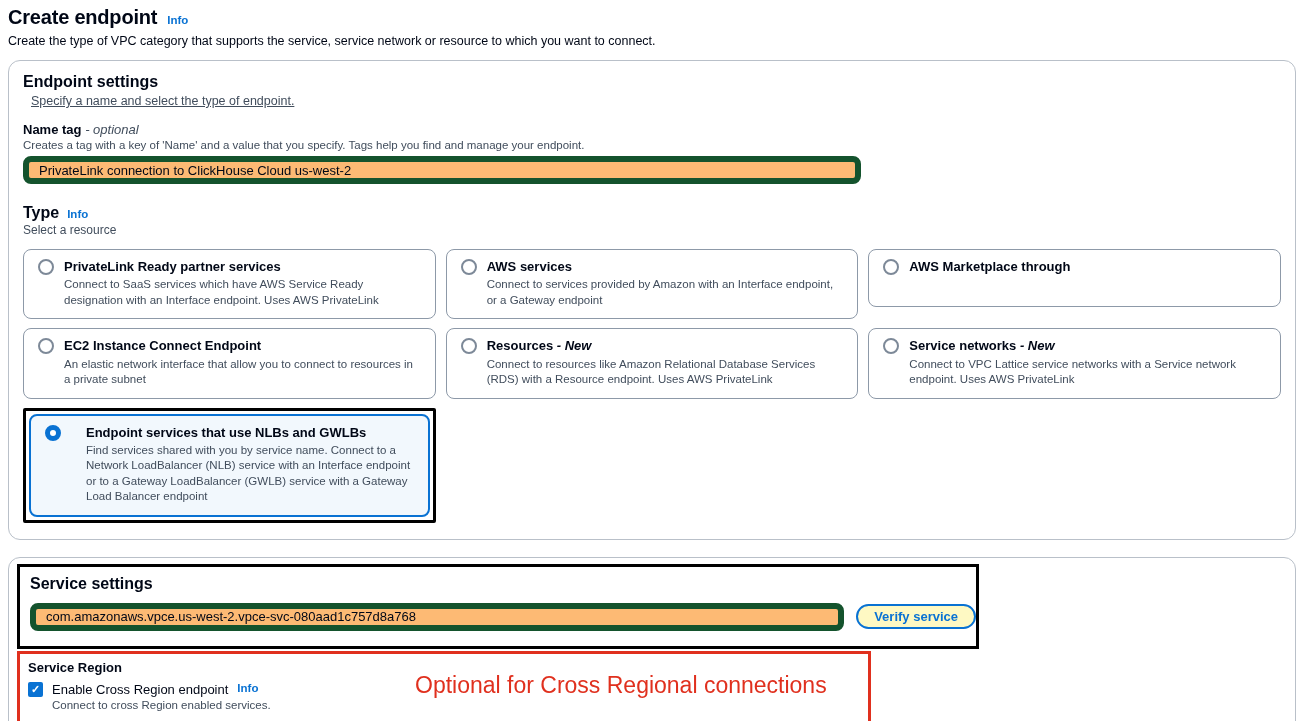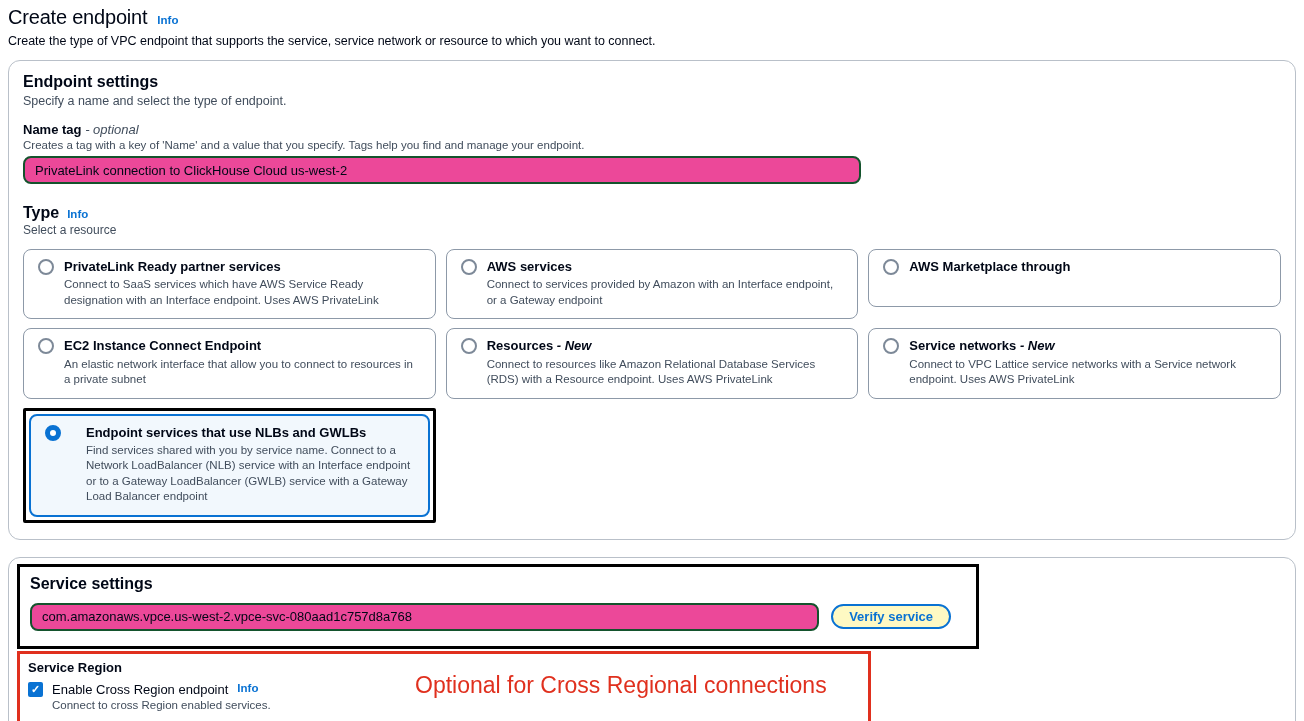--- a/index.html
+++ b/index.html
@@ -6,44 +6,44 @@
   html, body { margin: 0; padding: 0; background: #fff; }
   body {
     font-family: "Liberation Sans", sans-serif;
     color: #000716;
     width: 1304px;
   }
   .page { padding: 4px 8px 10px 8px; }
 
   
   .h1row { display: flex; align-items: baseline; gap: 10px; padding-left: 0; }
-  h1 { font-size: 20px; font-weight: 400; margin: 2px 0 0 0; letter-spacing: -0.2px; }
+  h1 { font-size: 20px; font-weight: 700; margin: 2px 0 0 0; letter-spacing: -0.2px; }
   .info-link { color: #0972d3; font-size: 11.5px; font-weight: 700; text-decoration: none; cursor: pointer; }
   .subtitle { font-size: 12.5px; color: #000716; margin: 5px 0 12px 0; }
 
   
   .panel {
     border: 1px solid #b9c0c9;
     border-radius: 12px;
     background: #fff;
     margin-bottom: 17px;
   }
   .panel-inner { padding: 12px 14px 16px 14px; }
   h2 { font-size: 16px; font-weight: 700; margin: 0 0 3px 0; }
-  .section-desc { font-size: 12.5px; color: #414d5c; margin: 0 0 14px 0; }
+  .section-desc { font-size: 12.5px; color: #414d5c; margin: 0 0 14px 8px; text-decoration: underline; }
 
   .field-label { font-size: 13px; font-weight: 700; }
   .optional { font-style: italic; font-weight: 400; color: #414d5c; }
   .hint { font-size: 11.5px; color: #414d5c; margin: 2px 0 5px 0; }
 
   input.text-input {
     font-family: "Liberation Sans", sans-serif;
     font-size: 13px; color: #000716;
-    border: 2px solid #14532d; border-radius: 8px;
-    height: 28px; padding: 0 10px; width: 838px; background: #ec4899; outline: none;
+    border: 6px solid #14532d; border-radius: 8px;
+    height: 28px; padding: 0 10px; width: 838px; background: #fdba74; outline: none;
   }
 
   .type-head { margin-top: 20px; display: flex; align-items: baseline; gap: 8px; }
   .type-head h2 { margin: 0; }
   .select-cat { font-size: 12px; color: #414d5c; margin: 1px 0 12px 0; }
 
   
   .opt-grid { display: grid; grid-template-columns: repeat(3, 1fr); gap: 9px 10px; align-items: start; }
   .opt {
     display: flex; gap: 10px; align-items: flex-start;
@@ -58,21 +58,21 @@
     flex: none; width: 16px; height: 16px; border: 2px solid #7d8998;
     border-radius: 50%; background: #fff; margin-top: 0;
   }
   .opt.selected { border: 2px solid #0972d3; background: #f2f8fd; }
   .opt.selected .radio { border: 5px solid #0972d3; }
   .black-box { border: 3px solid #000; padding: 3px; border-radius: 2px; }
   .black-box .opt { min-height: 78px; gap: 25px; }
 
   
   .panel-inner-2 { padding: 6px 8px 8px 8px; }
-  .svc-black-box { border: 3px solid #000; width: 962px; padding: 8px 25px 15px 10px; }
+  .svc-black-box { border: 3px solid #000; width: 962px; padding: 8px 0 15px 10px; }
   .svc-black-box h2 { margin-bottom: 10px; }
   .name-row { display: flex; align-items: center; gap: 12px; margin-top: 4px; }
   .name-row input.text-input { width: 840px; }
   .verify-btn {
     font-family: "Liberation Sans", sans-serif;
     border: 2px solid #0972d3; color: #0972d3; background: #fef9c3;
     font-size: 13px; font-weight: 700; border-radius: 999px;
     padding: 3px 16px; cursor: pointer; white-space: nowrap;
   }
 
@@ -95,21 +95,21 @@
 </style>
 </head>
 <body>
 
 <div class="page">
 
   <div class="h1row">
     <h1>Create endpoint</h1>
     <a class="info-link">Info</a>
   </div>
-  <div class="subtitle">Create the type of VPC endpoint that supports the service, service network or resource to which you want to connect.</div>
+  <div class="subtitle">Create the type of VPC category that supports the service, service network or resource to which you want to connect.</div>
 
   <div class="panel">
     <div class="panel-inner">
       <h2>Endpoint settings</h2>
       <div class="section-desc">Specify a name and select the type of endpoint.</div>
 
       <div class="field-label">
         <span>Name tag</span>
         <span class="optional">- optional</span>
       </div>

